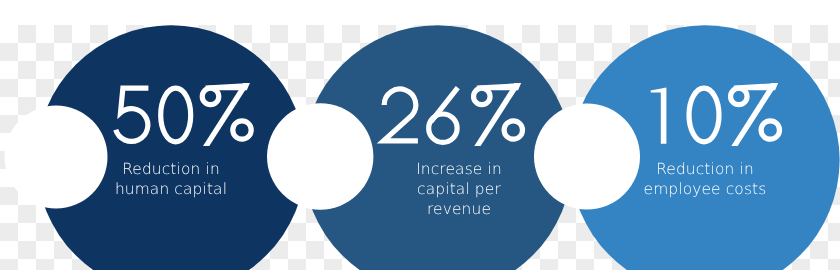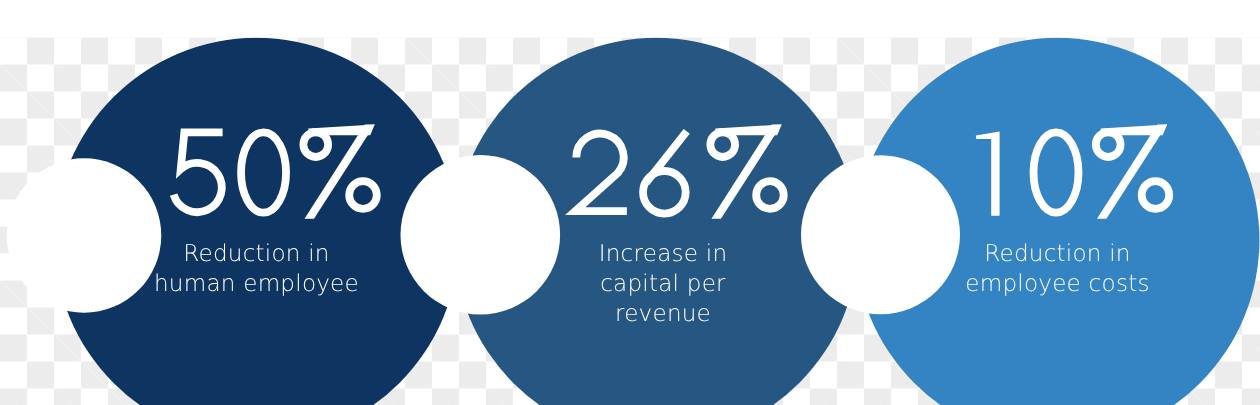--- a/index.html
+++ b/index.html
@@ -82,24 +82,24 @@
 
     <g>
       <circle cx="56" cy="132" r="51.5" fill="#ffffff"></circle>
       <circle cx="320.2" cy="131.5" r="53.2" fill="#ffffff"></circle>
       <circle cx="587" cy="131.5" r="53" fill="#ffffff"></circle>
     </g>
   </svg>
 
   <div class="cap" style="left:101px;top:134px;width:140px">
     <div>Reduction in</div>
-    <div>human employee</div>
+    <div>human capital</div>
   </div>
 
-  <div class="cap" style="left:372px;top:134px;width:140px">
+  <div class="cap" style="left:389px;top:134px;width:140px">
     <div>Increase in</div>
     <div>capital per</div>
     <div>revenue</div>
   </div>
 
   <div class="cap" style="left:635px;top:134px;width:140px">
     <div>Reduction in</div>
     <div>employee costs</div>
   </div>
 </div>

